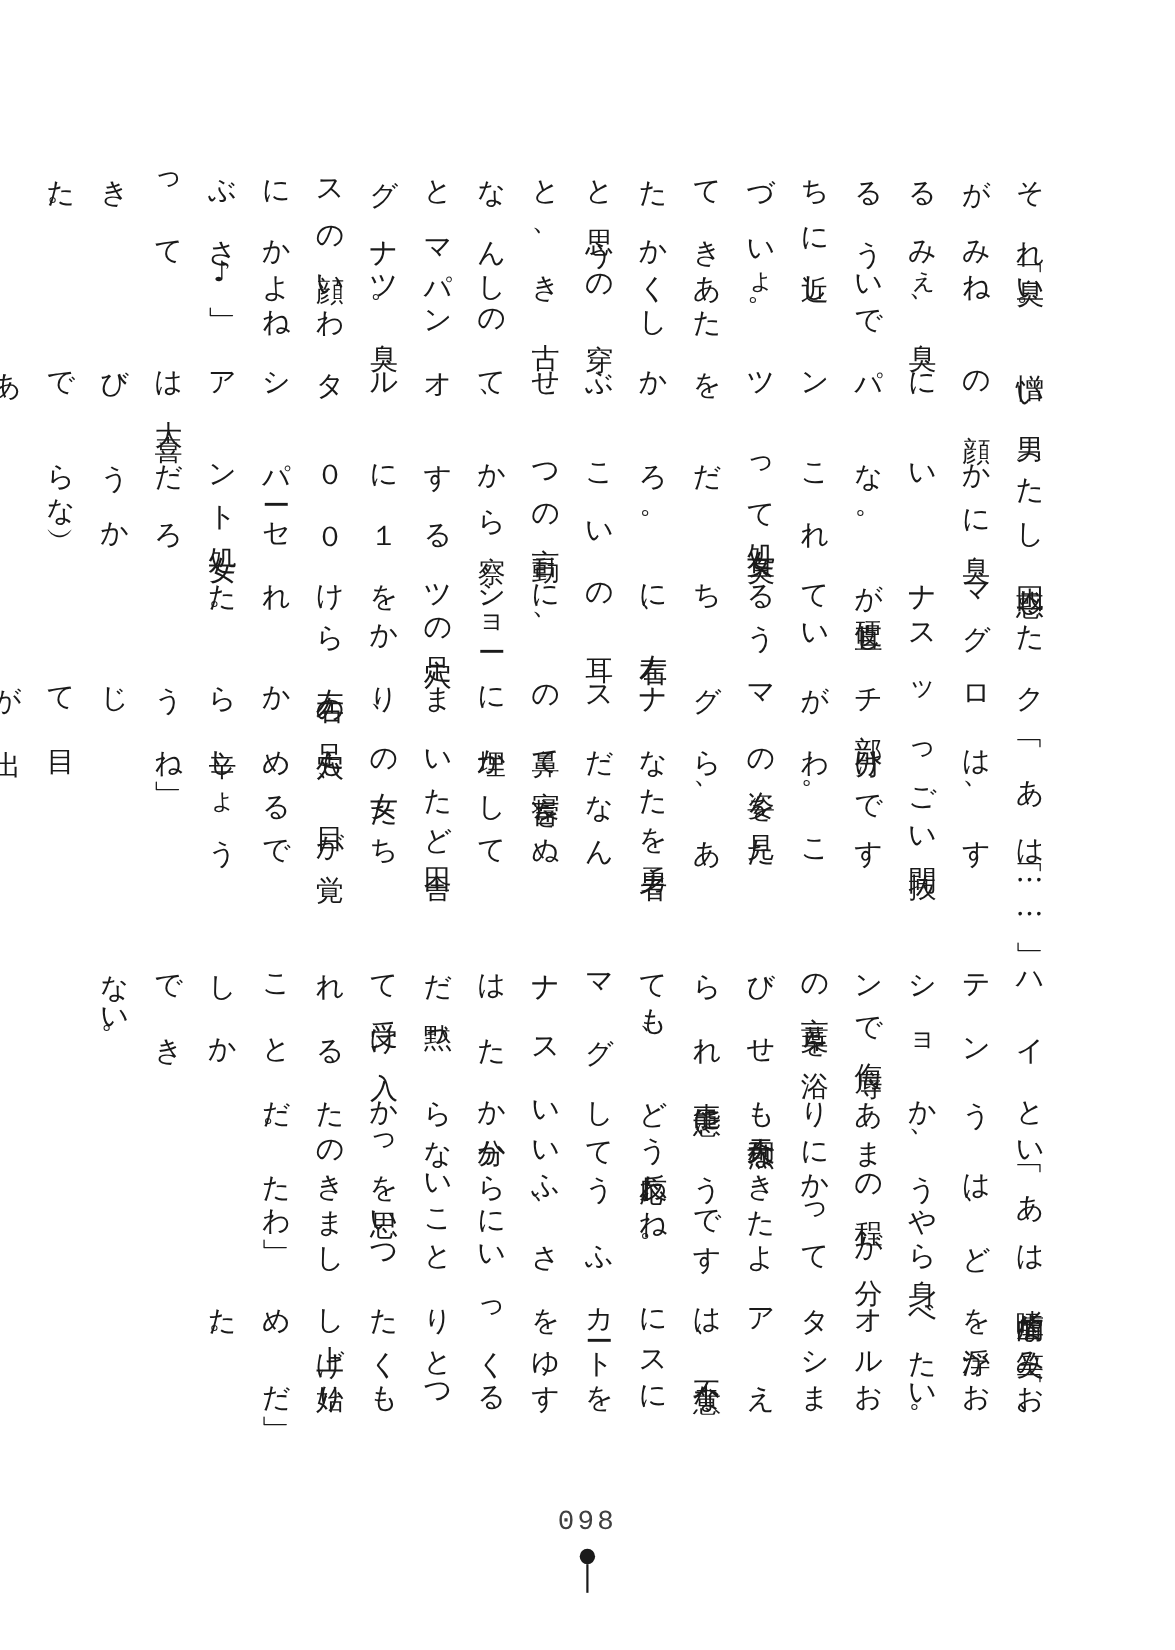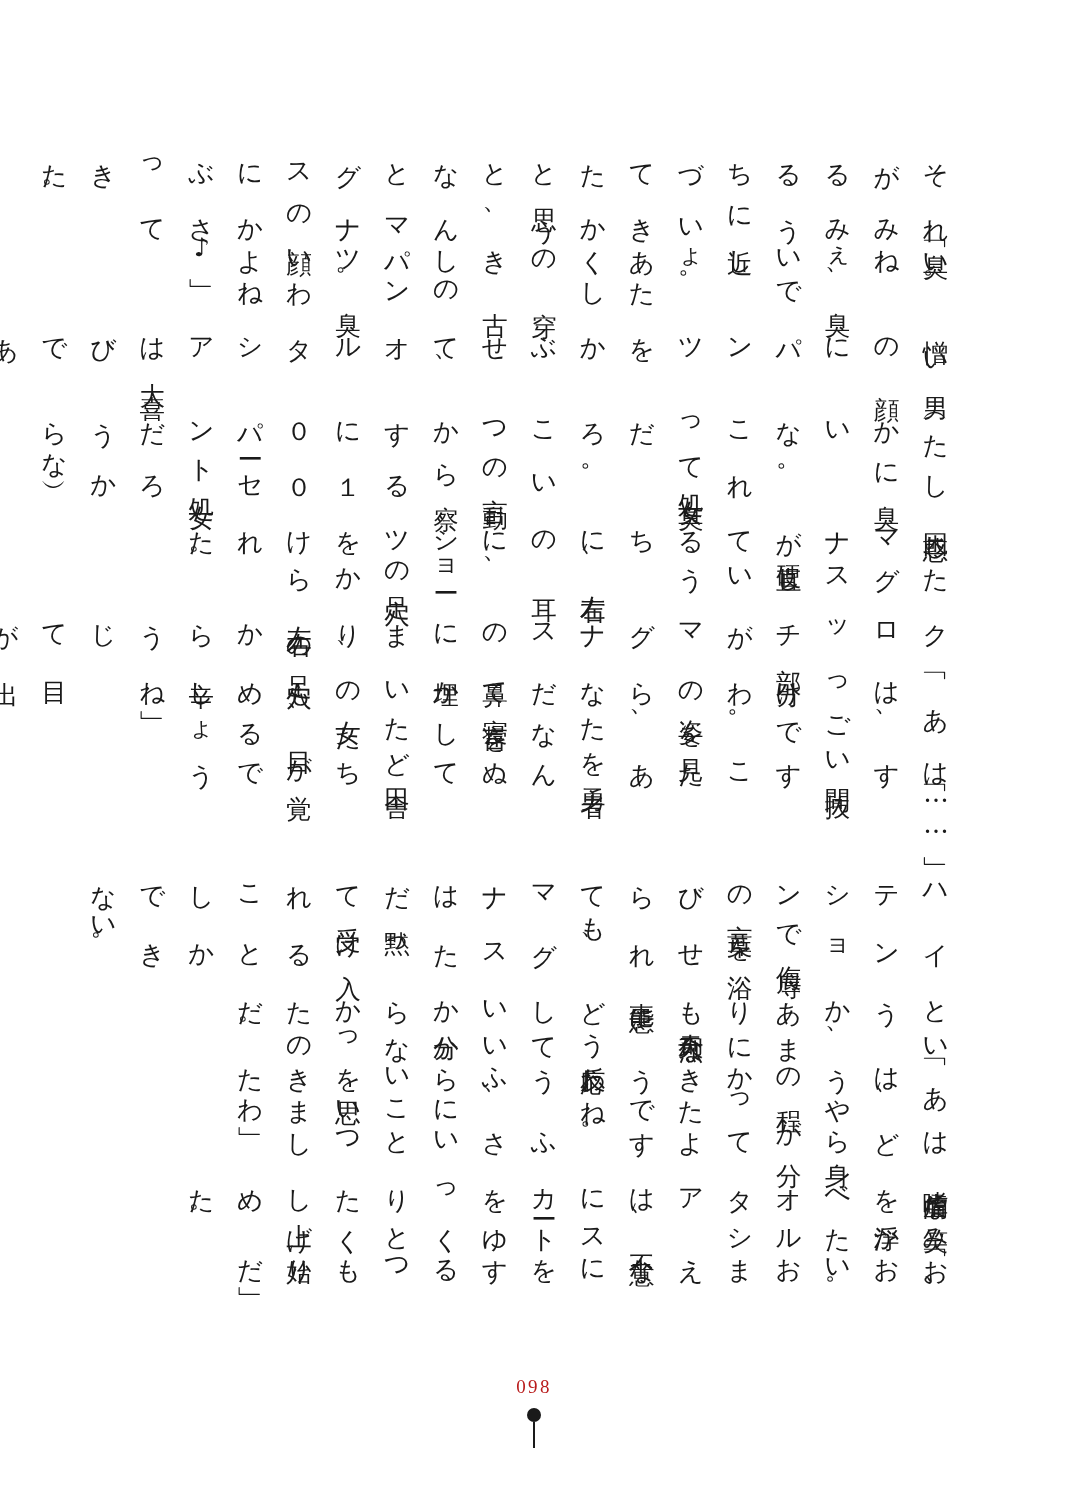--- a/index.html
+++ b/index.html
@@ -49,24 +49,24 @@
     padding-top: 26px;
   }
   .footer {
     position: absolute;
     left: 0;
     right: 0;
     bottom: 52px;
     text-align: center;
   }
   .page-number {
-    font-family: Liberation Serif, serif;
-    font-size: 19px;
+    font-family: Liberation Mono, monospace;
+    font-size: 25px;
     letter-spacing: 0.12em;
-    color: #b91c1c;
+    color: #404040;
   }
   .footer-mark {
     margin-top: 10px;
     display: flex;
     flex-direction: column;
     align-items: center;
   }
   .footer-dot {
     width: 14px;
     height: 14px;

